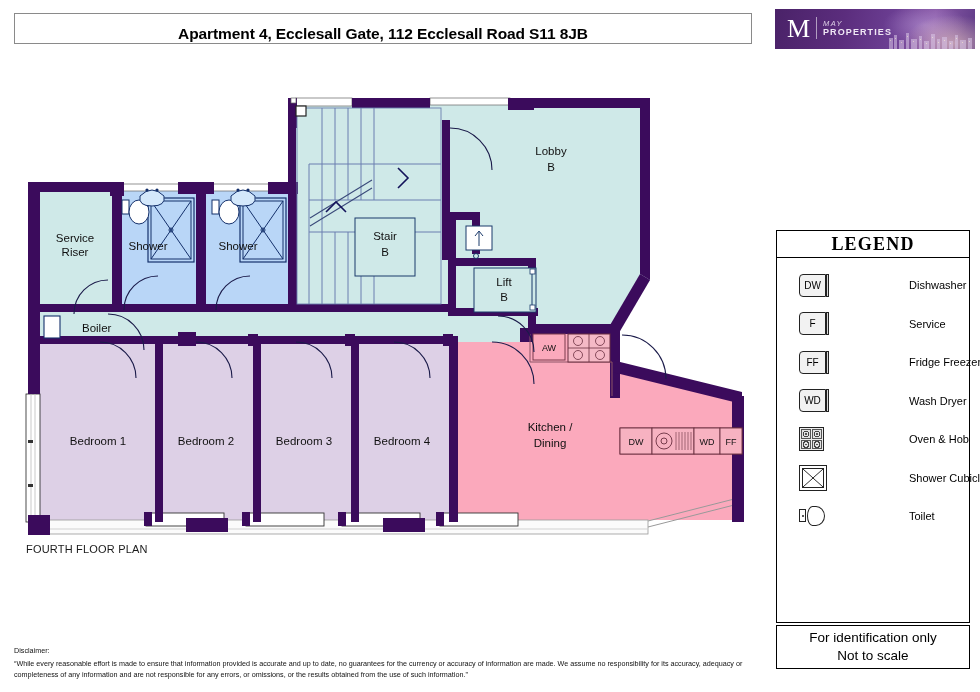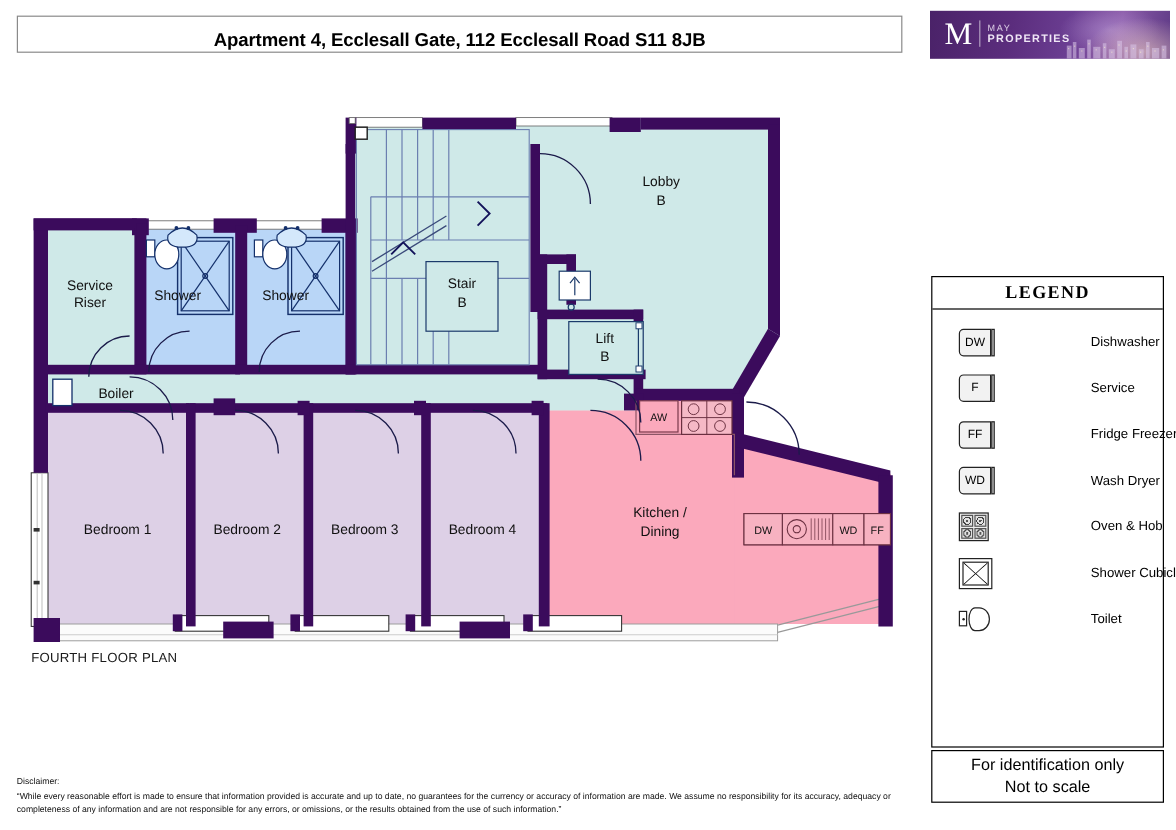--- a/index.html
+++ b/index.html
@@ -80,21 +80,21 @@
     height: 22px;
     background: rgba(255,255,255,0.55);
   }
   #logo-name {
     position: absolute;
     left: 48px;
     top: 10px;
     color: #efe6f5;
     line-height: 9px;
   }
-  #logo-name .l1 { font-size: 7.5px; letter-spacing: 1.4px; display:block; opacity:.85;}
+  #logo-name .l1 { font-size: 7.5px; letter-spacing: 1.4px; display:block; opacity:.85;font-style:italic;}
   #logo-name .l2 { font-size: 9px; letter-spacing: 1.1px; display:block; font-weight:bold;}
 
   
   #plan {
     position: absolute;
     left: 0;
     top: 60px;
     width: 770px;
     height: 500px;
   }
@@ -121,21 +121,21 @@
     box-sizing: border-box;
   }
   #legend-header {
     height: 26px;
     border-bottom: 1px solid #000;
     display: flex;
     align-items: center;
     justify-content: center;
     font-family: "Liberation Serif", serif;
     font-weight: bold;
-    font-size: 15px;
+    font-size: 18px;
     letter-spacing: 1.2px;
   }
   #legend-items {
     padding-top: 8px;
   }
   .legend-row {
     display: flex;
     align-items: center;
     height: 38.5px;
     padding-left: 22px;

